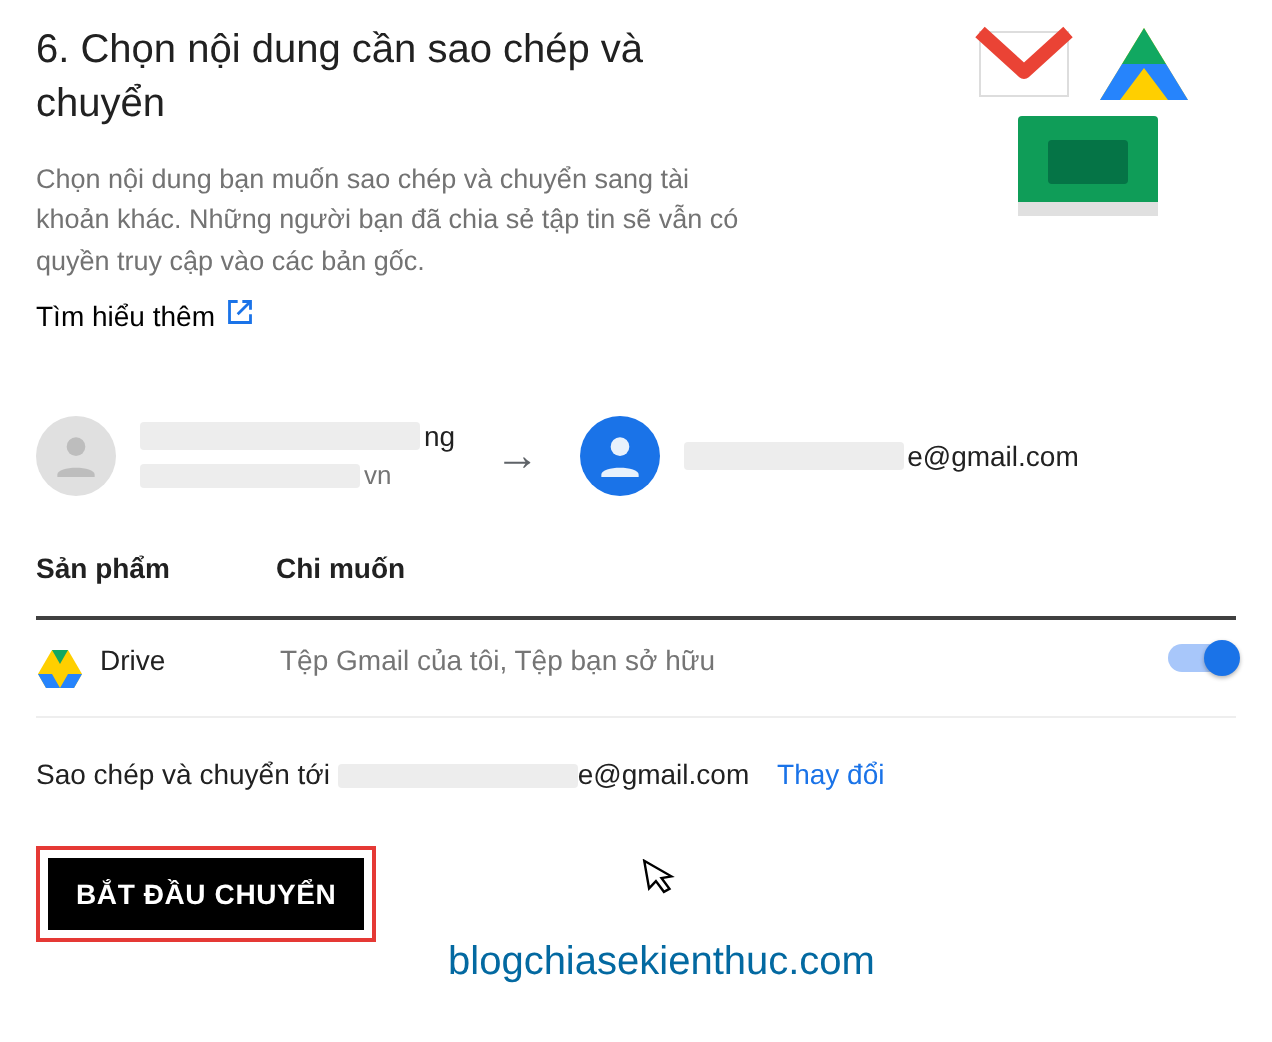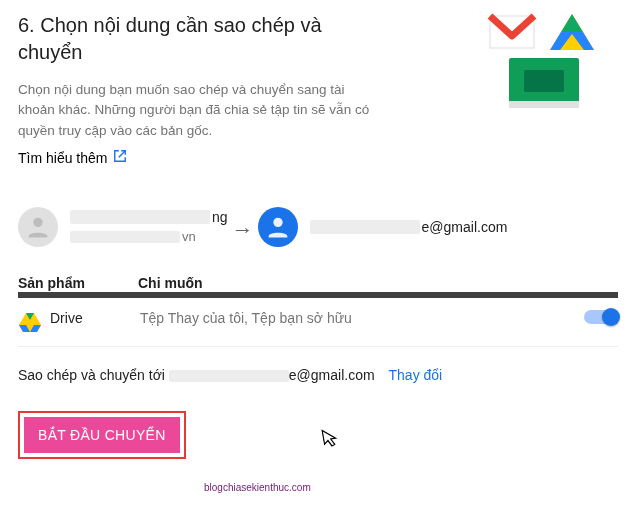--- a/index.html
+++ b/index.html
@@ -1,41 +1,41 @@
 <!DOCTYPE html>
 <html><head>
 <meta charset="utf-8">
 <style>
   html,body{margin:0;padding:0;font-family:Arial,Helvetica,sans-serif;color:#212121;background:#fff}
   .wrap{width:636px;height:521px;box-sizing:border-box;padding:12px 18px 18px 18px;position:relative}
   h2{font-size:20px;font-weight:400;margin:0 0 14px 0;color:#212121;max-width:360px;line-height:1.35}
   .desc{font-size:13.5px;color:#737373;max-width:360px;line-height:1.5;margin-bottom:4px}
   .learn{font-size:14px;color:#000000;margin-top:4px;display:inline-flex;align-items:flex-end;gap:6px;text-decoration:none;cursor:pointer}
   .illus{position:absolute;top:8px;right:22px;width:160px;height:120px}
-  .accounts{display:flex;align-items:center;gap:4px;margin-top:40px;margin-bottom:28px}
+  .accounts{display:flex;align-items:center;gap:20px;margin-top:40px;margin-bottom:28px}
   .acct{display:flex;align-items:center;gap:12px}
   .avatar{width:40px;height:40px;border-radius:50%;display:flex;align-items:center;justify-content:center}
   .avatar.gray{background:#e0e0e0}
   .avatar.blue{background:#1a73e8}
   .info{display:flex;flex-direction:column;gap:4px}
   .redact{background:#ededed;border-radius:2px}
   .arrow{color:#5f6368;font-size:22px}
-  .tbl-head{display:flex;font-size:14px;font-weight:700;border-bottom:6px solid #404040;padding-bottom:1px}
+  .tbl-head{display:flex;font-size:14px;font-weight:700;border-bottom:2px solid #404040;padding-bottom:16px}
   .col-prod{width:120px}
   .col-det{flex:1}
   .row{display:flex;align-items:flex-start;border-bottom:1px solid #eee;padding:12px 0;font-size:14px;color:#757575}
   .row .label{color:#212121;width:90px;display:inline-block}
   .row .icon{width:24px;height:24px;margin-right:8px}
   .toggle{width:34px;height:14px;background:#a8c7fa;border-radius:14px;position:relative;cursor:pointer}
   .toggle::after{content:"";position:absolute;width:18px;height:18px;background:#1a73e8;border-radius:50%;top:-2px;right:-2px;box-shadow:0 1px 2px rgba(0,0,0,.3)}
   .copy-line{font-size:14px;color:#212121;margin-top:20px;margin-bottom:28px}
   .change{color:#1a73e8;margin-left:10px;cursor:pointer}
-  .cta{background:#ec4899;color:#fff;border:none;padding:10px 14px;font-size:14px;font-weight:400;letter-spacing:.3px;cursor:pointer}
+  .cta{background:#000000;color:#fff;border:none;padding:10px 14px;font-size:14px;font-weight:700;letter-spacing:.3px;cursor:pointer}
   .cta-frame{border:2px solid #e53935;display:inline-block;padding:4px}
-  .watermark{position:absolute;left:204px;bottom:28px;font-size:10px;color:#701a75}
+  .watermark{position:absolute;left:224px;bottom:28px;font-size:20px;color:#0369a1}
   .cursor{position:absolute;left:323px;top:428px;font-size:18px;transform:rotate(-10deg);pointer-events:none}
 </style>
 </head>
 <body>
 
 <div class="wrap">
 
   
   <div class="illus">
     <svg viewBox="0 0 160 120" width="160" height="120">
@@ -113,21 +113,21 @@
 
   <div class="row">
     <span class="icon">
       <svg viewBox="0 0 24 24" width="24" height="24">
           <polygon points="8,3 16,3 23,15 19,22 5,22 1,15" fill="#ffcf00"></polygon>
           <polygon points="8,3 16,3 12,10" fill="#11a861"></polygon>
           <polygon points="1,15 5,22 19,22 23,15 16,15 12,22 8,15" fill="#2684fc"></polygon>
         </svg>
     </span>
     <span class="label">Drive</span>
-    <span class="col-det">Tệp Thay của tôi, Tệp bạn sở hữu</span>
+    <span class="col-det">Tệp Gmail của tôi, Tệp bạn sở hữu</span>
     <span class="toggle"></span>
   </div>
 
 
   
   <div class="copy-line">
     <span>Sao chép và chuyển tới </span>
     <span class="redact" style="display:inline-block;width:120px;height:12px;vertical-align:middle"></span><span>e@gmail.com</span>
     <a class="change">Thay đổi</a>
   </div>

